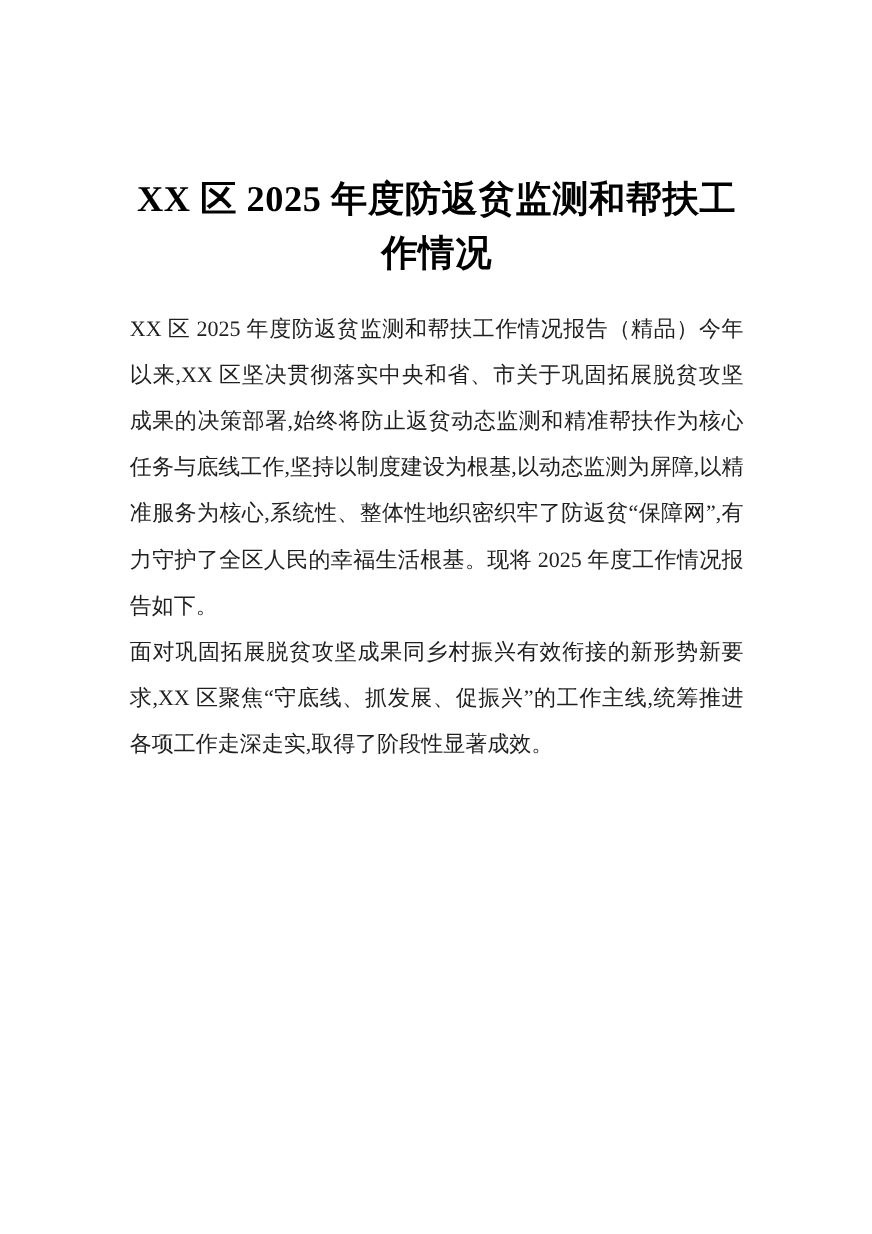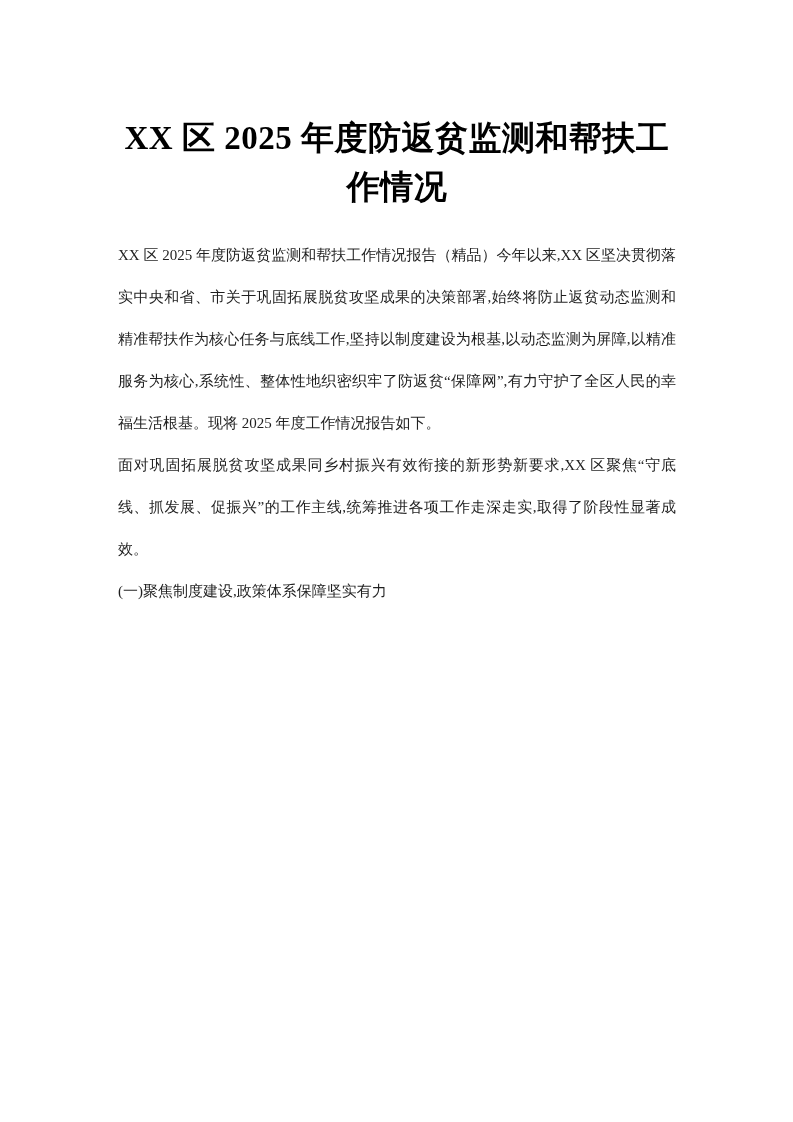--- a/index.html
+++ b/index.html
@@ -22,38 +22,38 @@
     margin: 0 0 22px 0;
     font-size: 33px;
     line-height: 49px;
     font-weight: bold;
     text-align: center;
     color: var(--title-color, #000000);
     letter-spacing: 0.5px;
   }
   .doc-title .title-line {
     display: block;
+    margin-top: 44px;
   }
   .doc-body .para {
     margin: 0;
-    font-size: 15px;
+    font-size: 20px;
     line-height: 42px;
     color: var(--text-color, #1f1f1f);
     text-align: justify;
     text-justify: inter-ideograph;
     word-break: break-all;
   }
 </style>
 </head>
 <body>
 
 <div class="page">
   <div class="content">
     <h1 class="doc-title">
       <span class="title-line">XX 区 2025 年度防返贫监测和帮扶工作情况</span>
     </h1>
     <div class="doc-body">
         <p class="para">XX 区 2025 年度防返贫监测和帮扶工作情况报告（精品）今年以来,XX 区坚决贯彻落实中央和省、市关于巩固拓展脱贫攻坚成果的决策部署,始终将防止返贫动态监测和精准帮扶作为核心任务与底线工作,坚持以制度建设为根基,以动态监测为屏障,以精准服务为核心,系统性、整体性地织密织牢了防返贫“保障网”,有力守护了全区人民的幸福生活根基。现将 2025 年度工作情况报告如下。</p>
         <p class="para">面对巩固拓展脱贫攻坚成果同乡村振兴有效衔接的新形势新要求,XX 区聚焦“守底线、抓发展、促振兴”的工作主线,统筹推进各项工作走深走实,取得了阶段性显著成效。</p>
-        <p class="para">(一)聚焦制度建设,政策体系保障坚实有力</p>
       </div>
   </div>
 </div>
 
 </body></html>

